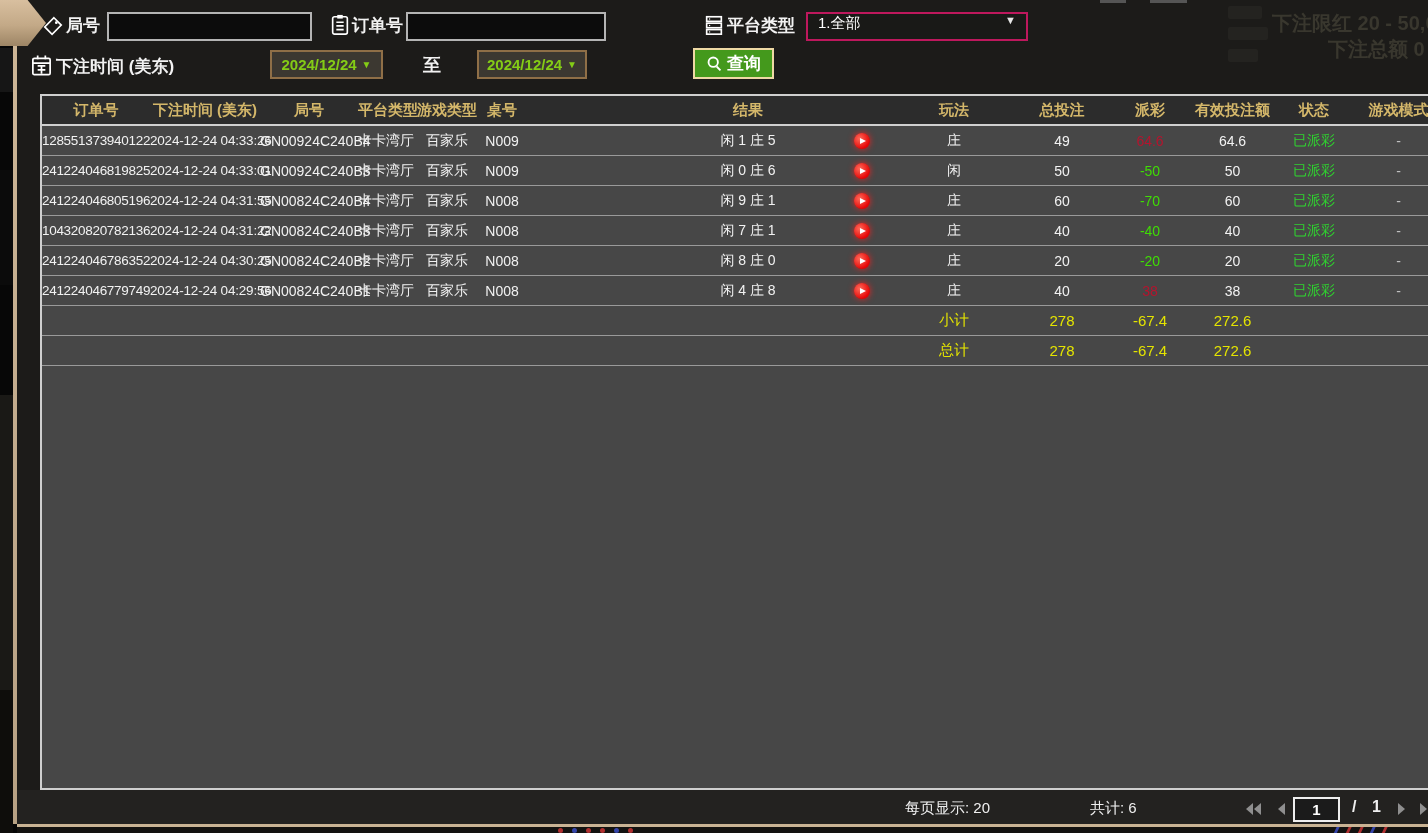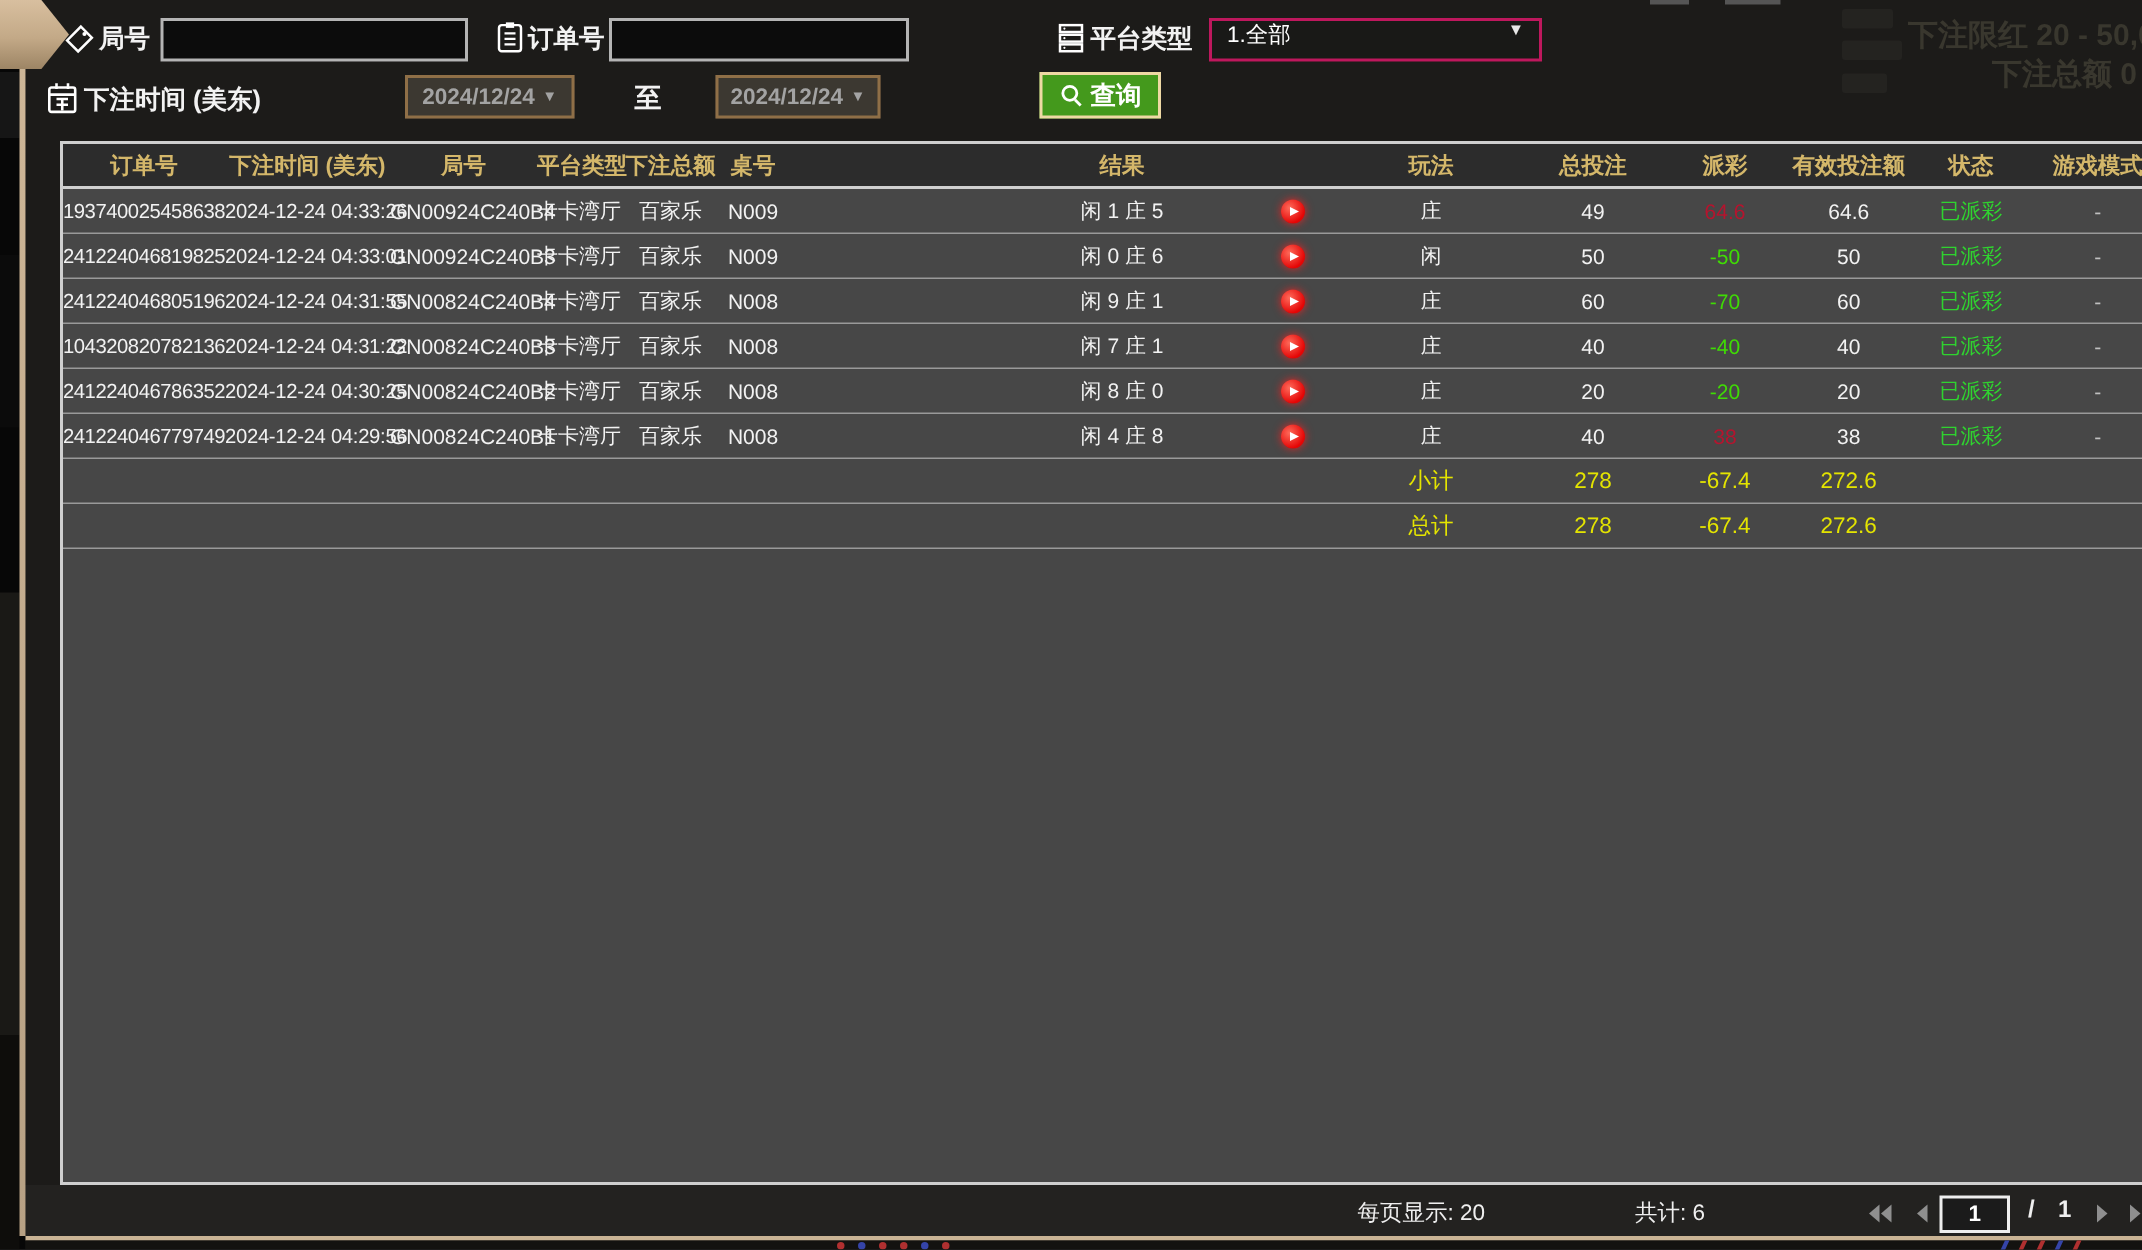--- a/index.html
+++ b/index.html
@@ -27,21 +27,21 @@
 
   
   .flabel{color:#f2f2f2;font-weight:bold;font-size:17px;white-space:nowrap;}
   .ficon{color:#fff;}
   .finput{background:#0c0c0c;border:2px solid #b4b4b4;box-sizing:border-box;
     color:#fff;font-size:14px;padding:0 6px;outline:none;}
   #platform-select{background:#191917;border:2px solid #be185d;box-sizing:border-box;
     color:#fff;font-size:15px;display:flex;align-items:flex-start;padding:0 10px;cursor:pointer;}
   #platform-select .caret{margin-left:auto;font-size:11px;color:#e8e8e8;}
   .date-btn{background:#3c3831;border:2px solid #8f6f47;box-sizing:border-box;
-    color:#a3a3a3;font-weight:bold;font-size:15px;display:flex;align-items:center;
+    color:#84cc16;font-weight:bold;font-size:15px;display:flex;align-items:center;
     justify-content:center;gap:5px;cursor:pointer;}
   .date-btn .caret{font-size:10px;}
   #query-btn{background:#44991c;border:2px solid #eed9a4;box-sizing:border-box;
     color:#fff;font-weight:bold;font-size:17px;display:flex;align-items:center;
     justify-content:center;gap:4px;cursor:pointer;}
 
   
   #data-table{left:40px;top:94px;width:1388px;height:696px;box-sizing:border-box;
     border:2px solid #cfcfcf;border-right:none;display:flex;flex-direction:column;
     overflow:hidden;background:#474747;}
@@ -159,35 +159,35 @@
   </span>
   <span>查询</span>
 </div>
 
 <div class="abs" id="data-table">
   <div class="trow thead" id="table-head">
       <div class="cell">订单号</div>
       <div class="cell">下注时间 (美东)</div>
       <div class="cell">局号</div>
       <div class="cell">平台类型</div>
-      <div class="cell">下注总额</div>
+      <div class="cell">游戏类型</div>
       <div class="cell">桌号</div>
       <div class="cell"></div>
       <div class="cell">结果</div>
       <div class="cell"></div>
       <div class="cell">玩法</div>
       <div class="cell">总投注</div>
       <div class="cell">派彩</div>
       <div class="cell">有效投注额</div>
       <div class="cell">状态</div>
       <div class="cell">游戏模式</div>
     </div>
   <div id="table-body">
       <div class="trow data-row">
-        <div class="cell c-order">193740025458638</div>
+        <div class="cell c-order">128551373940122</div>
         <div class="cell c-time">2024-12-24 04:33:26</div>
         <div class="cell">GN00924C240B4</div>
         <div class="cell">卡卡湾厅</div>
         <div class="cell">百家乐</div>
         <div class="cell">N009</div>
         <div class="cell"></div>
         <div class="cell">闲 1 庄 5</div>
         <div class="cell"><span class="replay"></span></div>
         <div class="cell">庄</div>
         <div class="cell">49</div>

